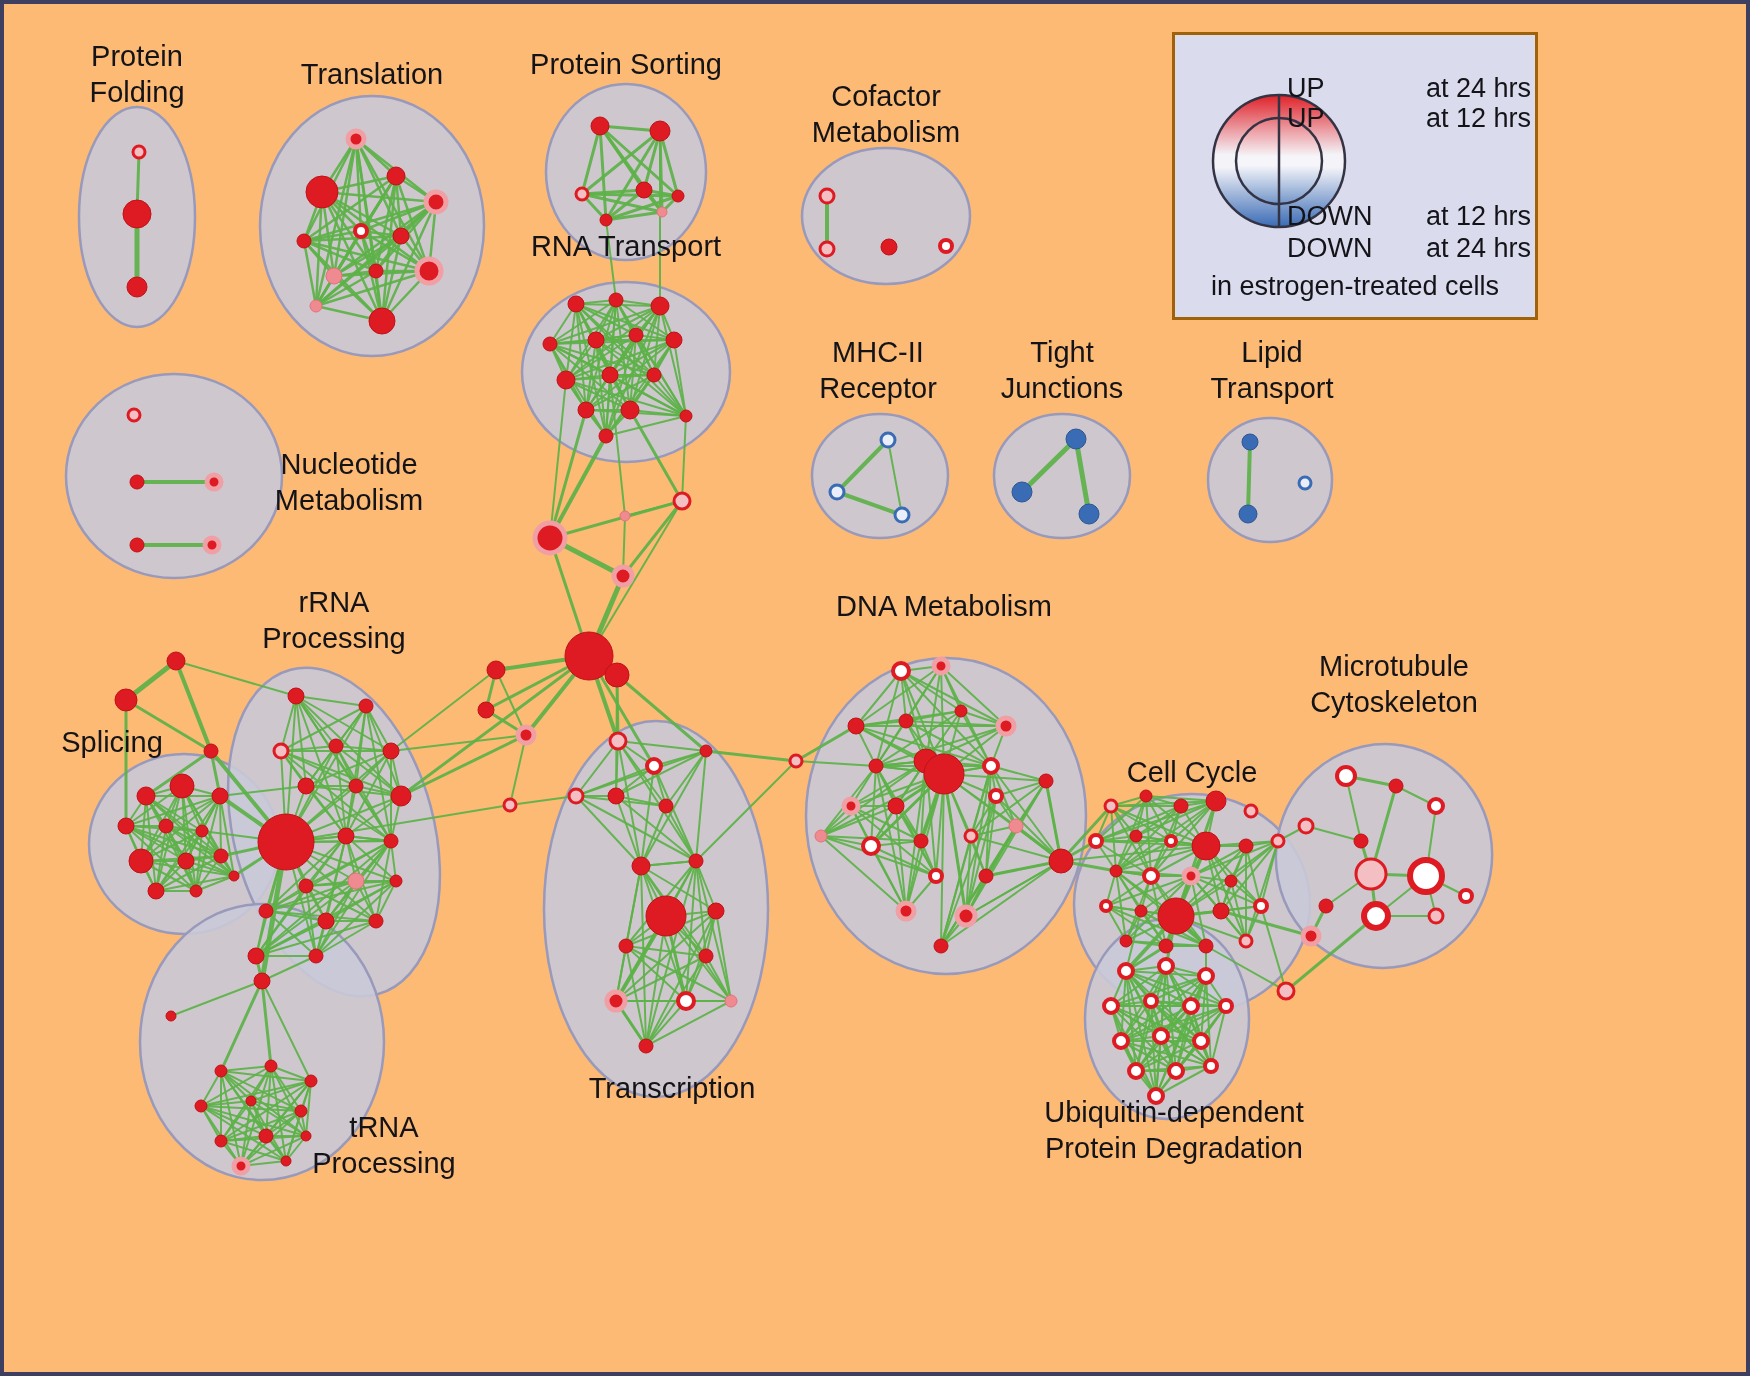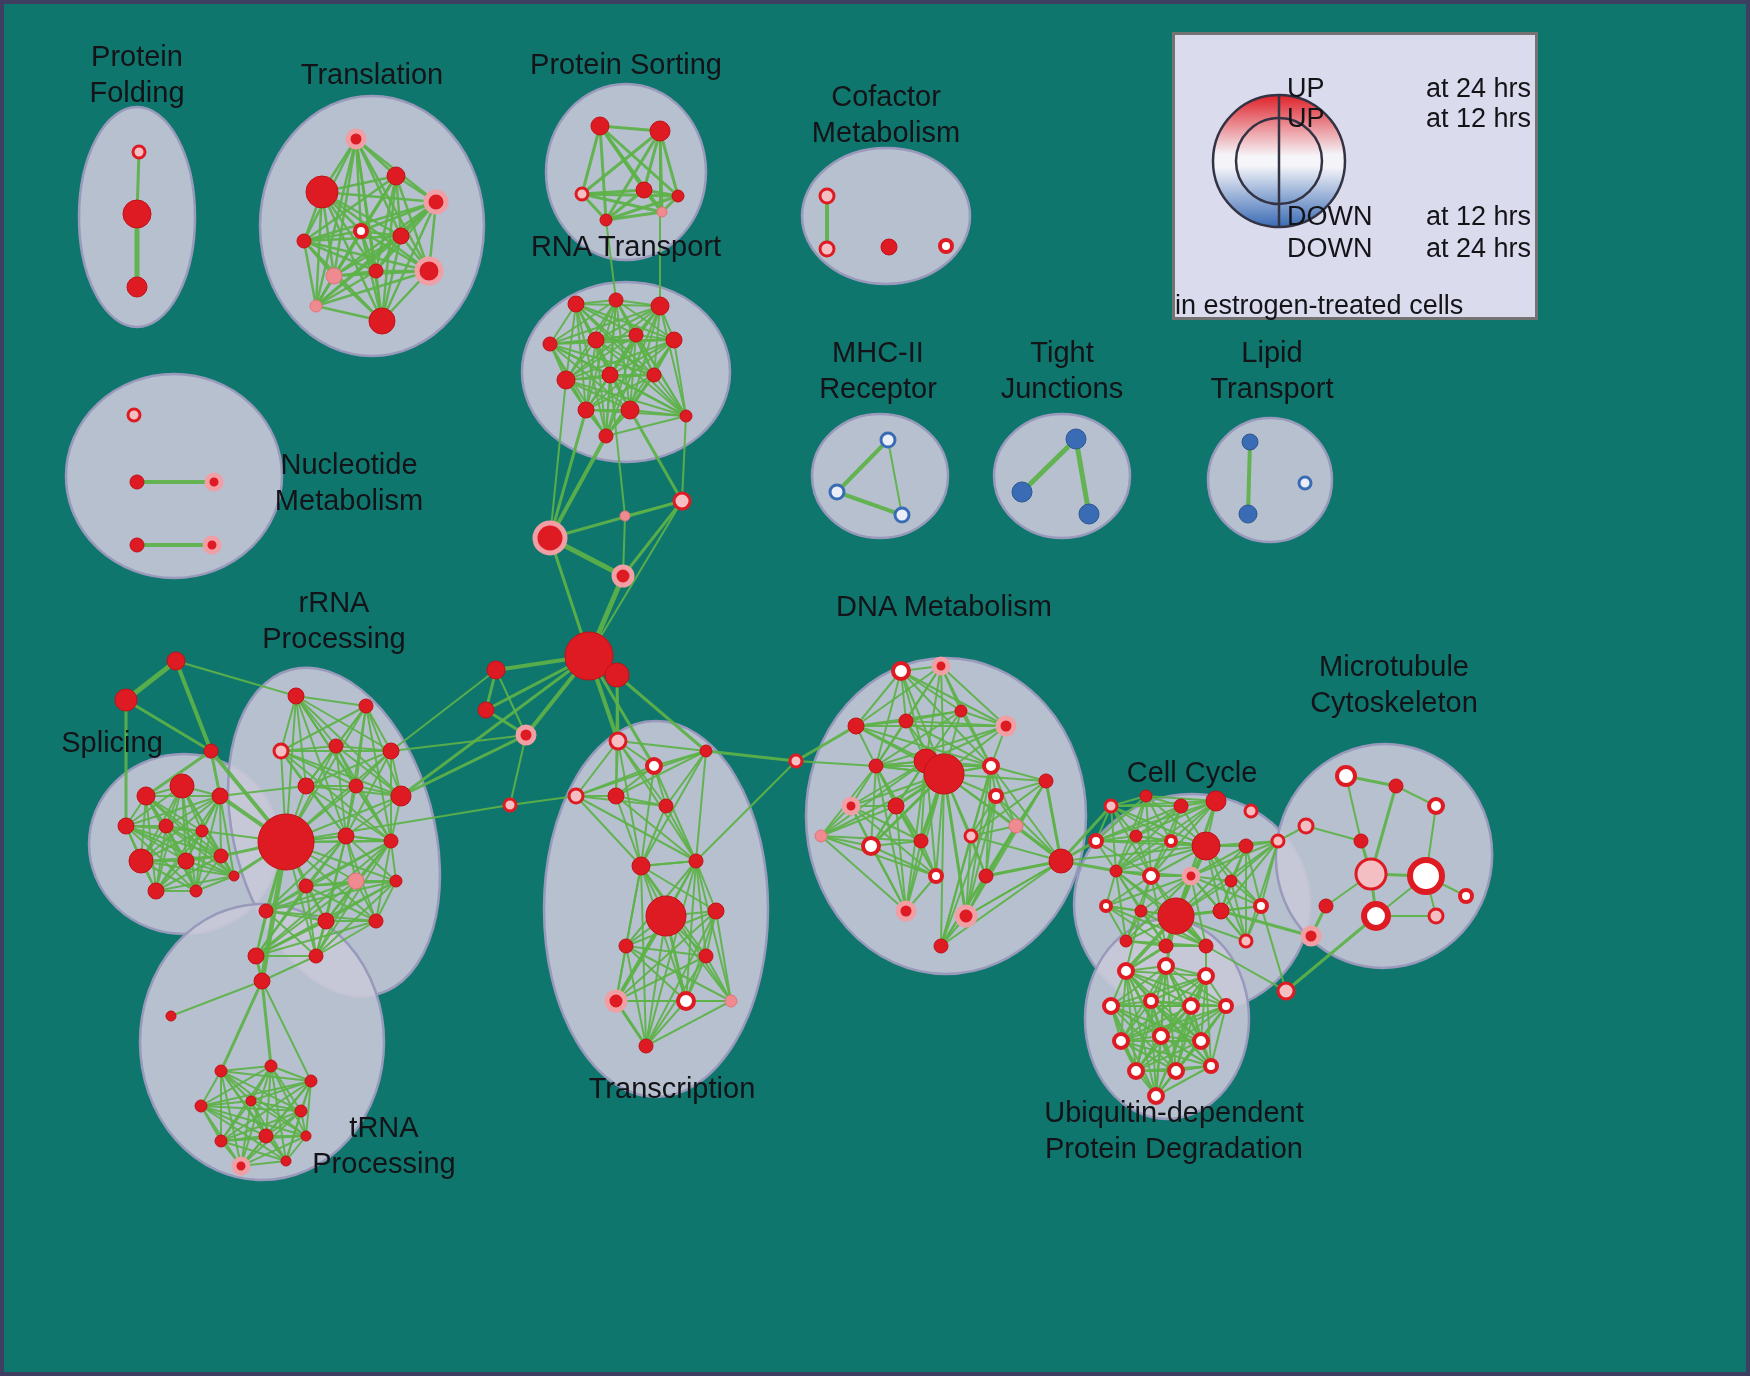--- a/index.html
+++ b/index.html
@@ -1,36 +1,36 @@
 <!DOCTYPE html>
 <html><head>
 <meta charset="utf-8">
 <style>
   html,body{margin:0;padding:0;background:#ffffff;}
   .page{
     position:relative;width:1750px;height:1376px;box-sizing:border-box;
-    background:#0f766e;border:4px solid #3e3e60;overflow:hidden;
+    background:#fdba74;border:4px solid #3e3e60;overflow:hidden;
     font-family:"Liberation Sans",sans-serif;
   }
   svg.net{position:absolute;left:0;top:0;}
   .clabel{font-size:29px;fill:#131318;}
   .legend{
     position:absolute;left:1168px;top:28px;width:366px;height:288px;
-    background:#dadbec;border:3px solid #737373;box-sizing:border-box;color:#131318;
+    background:#dadbec;border:3px solid #a16207;box-sizing:border-box;color:#131318;
   }
   .legend-circles{position:absolute;left:14px;top:36px;}
   .legend-row{
     position:absolute;left:112px;width:244px;display:flex;justify-content:space-between;
     font-size:27px;line-height:30px;
   }
   .legend-row.r0{top:38px;}
   .legend-row.r1{top:68px;}
   .legend-row.r2{top:166px;}
   .legend-row.r3{top:198px;}
-  .legend-caption{position:absolute;left:0;top:236px;width:100%;font-size:27px;line-height:31px;margin-top:19px;}
+  .legend-caption{position:absolute;left:0;top:236px;width:100%;text-align:center;font-size:27px;line-height:31px;}
 </style>
 </head>
 <body>
 
 <div class="page">
 
   <svg id="net" class="net" width="1750" height="1376" viewBox="0 0 1750 1376">
       <g>
         <ellipse cx="133" cy="213" rx="58" ry="110" transform="rotate(0 133 213)" fill="#c9c9d8" fill-opacity="0.9" stroke="#9899bb" stroke-width="2.5"></ellipse>
         <ellipse cx="368" cy="222" rx="112" ry="130" transform="rotate(0 368 222)" fill="#c9c9d8" fill-opacity="0.9" stroke="#9899bb" stroke-width="2.5"></ellipse>

